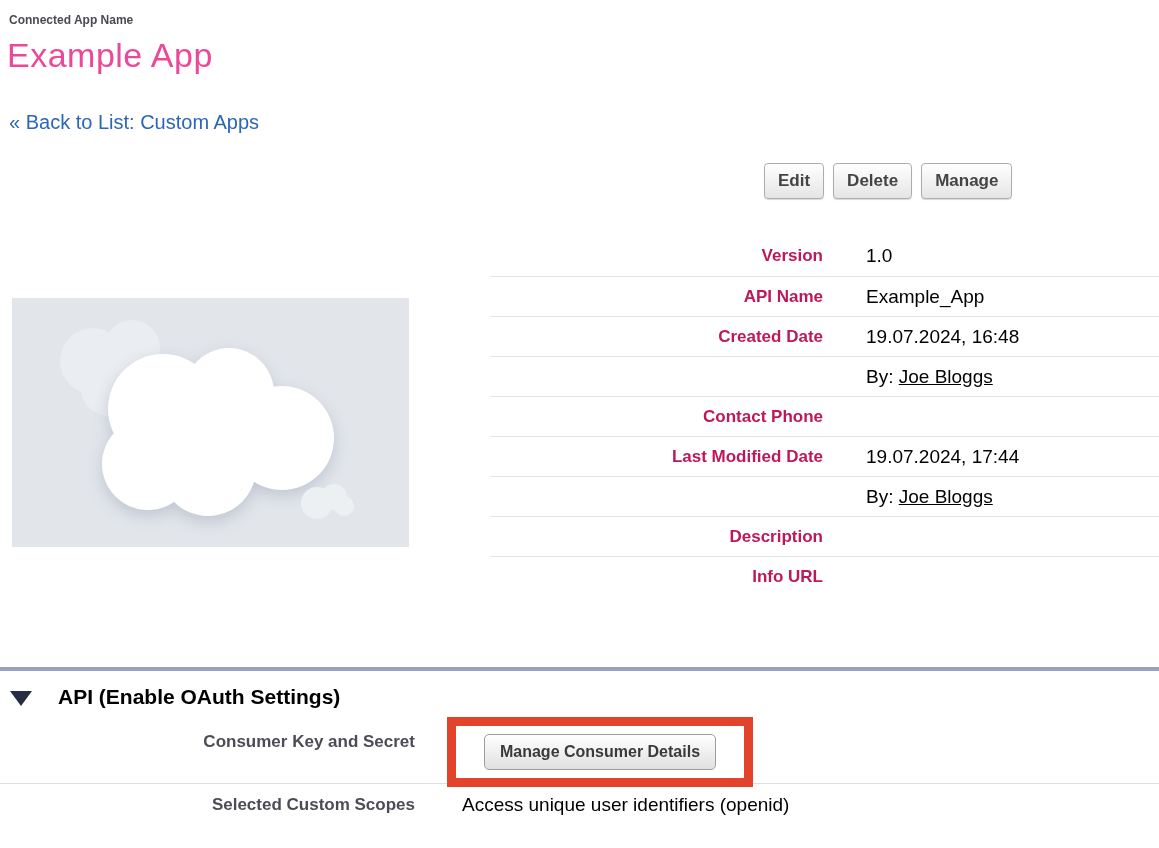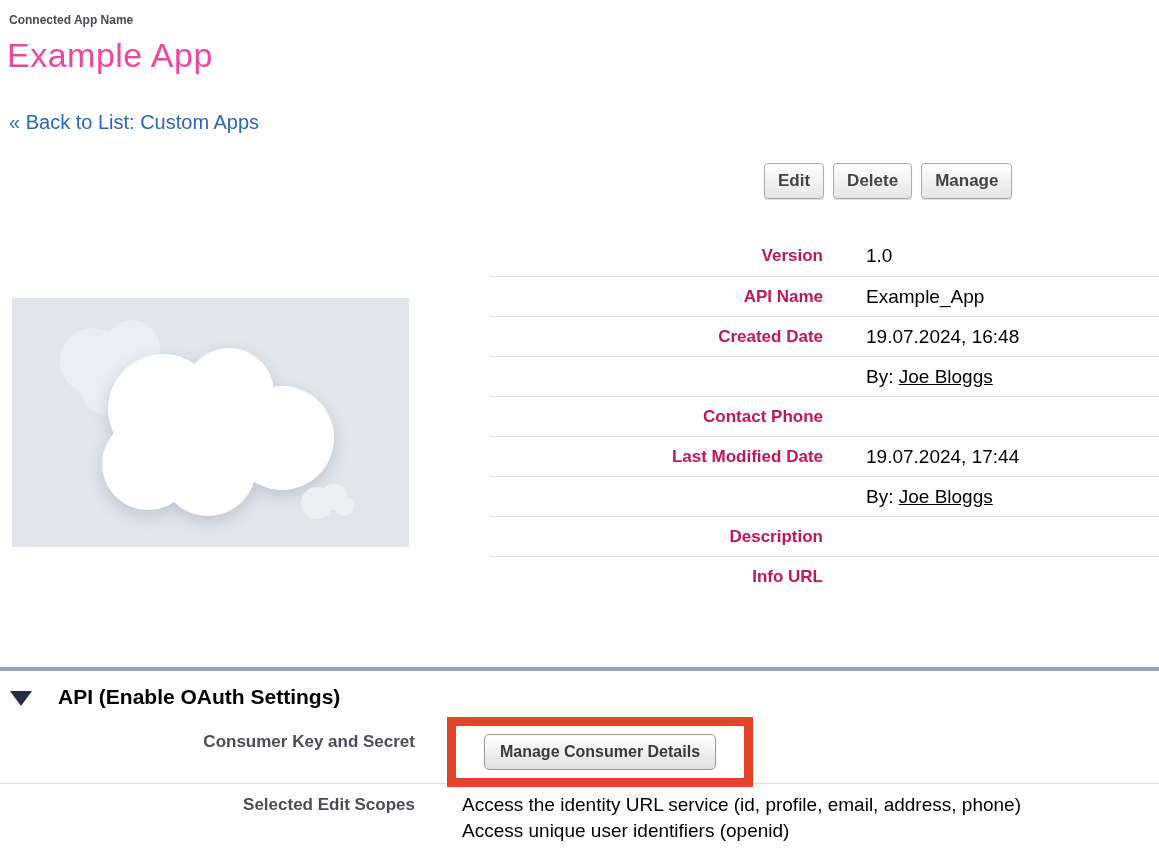--- a/index.html
+++ b/index.html
@@ -193,18 +193,17 @@
 </div>
 
 <div class="side-label consumer-label">Consumer Key and Secret</div>
 
 <div class="thin-rule"></div>
 
 <div class="highlight-box">
   <button class="btn-big">Manage Consumer Details</button>
 </div>
 
-<div class="side-label scopes-label">Selected Edit Scopes</div>
+<div class="side-label scopes-label">Selected Custom Scopes</div>
 
 <div class="scopes-values">
-  <div>Access the identity URL service (id, profile, email, address, phone)</div>
   <div>Access unique user identifiers (openid)</div>
 </div>
 
 </body></html>

